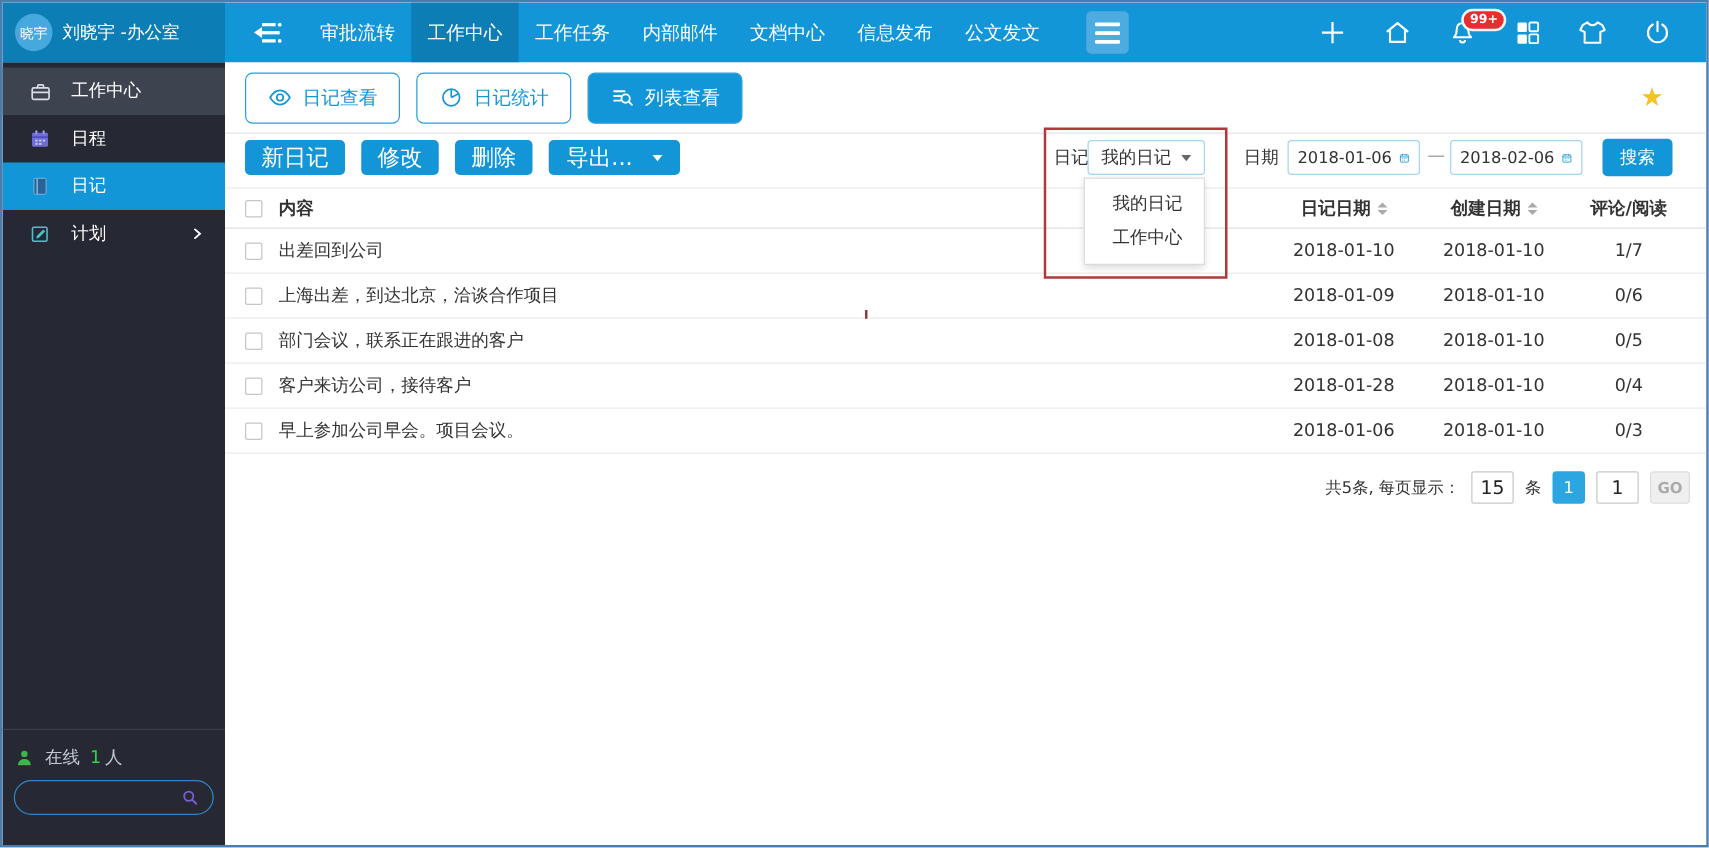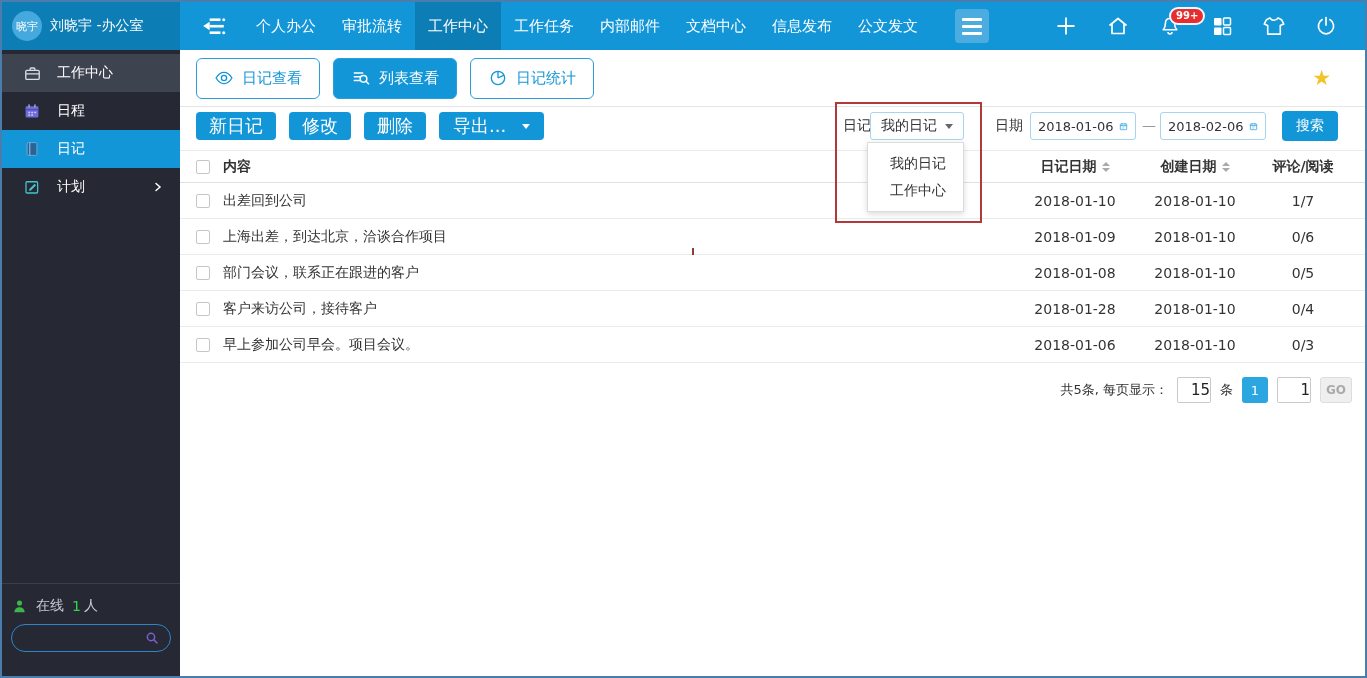--- a/index.html
+++ b/index.html
@@ -68,21 +68,21 @@
   .col-d1, .col-d2 { width:120px; text-align:center; flex:0 0 120px; display:flex; align-items:center; justify-content:center; gap:5px; }
   .col-c { width:96px; margin-right:14px; text-align:center; flex:0 0 96px; }
   .sort { display:inline-flex; flex-direction:column; gap:2px; cursor:pointer; }
   .sort i { width:0; height:0; border-left:4px solid transparent; border-right:4px solid transparent; display:block; }
   .sort .up { border-bottom:4px solid #aaa; }
   .sort .dn { border-top:4px solid #aaa; }
 
   .cursor-artifact { position:absolute; left:512px; top:198px; width:2px; height:7px; background:#8e3b3b; }
 
   .pagerow { position:absolute; top:327px; right:13px; display:flex; align-items:center; gap:9px; font-size:13px; color:#333; }
-  .pg-input { width:34px; height:26px; border:1px solid #c9c9c9; border-radius:2px; text-align:right; font-size:15px; font-family:inherit; outline:none; color:#222; }
+  .pg-input { width:34px; height:26px; border:1px solid #c9c9c9; border-radius:2px; text-align:center; font-size:15px; font-family:inherit; outline:none; color:#222; }
   .pg-cur { width:26px; height:26px; background:#2ba6e0; color:#fff; border-radius:3px; display:flex; align-items:center; justify-content:center; font-size:13px; cursor:pointer; }
   .pg-go { width:32px; height:26px; background:#efefef; border:1px solid #ddd; border-radius:3px; color:#aaa; font-size:12px; font-weight:bold; display:flex; align-items:center; justify-content:center; cursor:pointer; }
 
   svg { display:block; }
 </style>
 </head>
 <body>
 
 <div class="window">
 
@@ -95,21 +95,20 @@
       <svg width="26" height="26" viewBox="0 0 24 24">
         <polygon points="2,12 8,8 8,16" fill="#fff"></polygon>
         <rect x="8" y="11" width="13" height="2.4" fill="#fff"></rect>
         <rect x="8" y="5" width="10" height="2.4" fill="#fff"></rect>
           <circle cx="21" cy="6.2" r="1.4" fill="#fff"></circle>
         <rect x="8" y="17" width="10" height="2.4" fill="#fff"></rect>
           <circle cx="21" cy="18.2" r="1.4" fill="#fff"></circle>
       </svg>
     </div>
     <div class="mainnav">
-      <div class="nav-item">个人办公</div>
       <div class="nav-item">审批流转</div>
       <div class="nav-item active">工作中心</div>
       <div class="nav-item">工作任务</div>
       <div class="nav-item">内部邮件</div>
       <div class="nav-item">文档中心</div>
       <div class="nav-item">信息发布</div>
       <div class="nav-item">公文发文</div>
     </div>
     <div class="nav-more">
         <i></i>
@@ -231,34 +230,34 @@
   <div class="main">
 
     <div class="tabsrow">
       <div class="vtab">
         <svg width="20" height="20" viewBox="0 0 24 24" stroke="#1396d8" stroke-width="1.6" fill="none">
           <path d="M2.5 12 C5.5 7 9 5.2 12 5.2 C15 5.2 18.5 7 21.5 12 C18.5 17 15 18.8 12 18.8 C9 18.8 5.5 17 2.5 12 Z"></path>
           <circle cx="12" cy="12" r="3.1"></circle>
         </svg>
         <span>日记查看</span>
       </div>
+      <div class="vtab">
+        <svg width="20" height="20" viewBox="0 0 24 24" stroke="#1396d8" stroke-width="1.6" fill="none">
+          <circle cx="12" cy="12" r="8"></circle>
+            <path d="M12 12 V4 M12 12 L19 8.5"></path>
+        </svg>
+        <span>日记统计</span>
+      </div>
       <div class="vtab active">
         <svg width="20" height="20" viewBox="0 0 24 24" stroke="#fff" stroke-width="1.8" fill="none" stroke-linecap="round">
           <path d="M4 6 H14 M4 10.5 H10.5 M4 15 H10.5"></path>
           <circle cx="15" cy="13" r="4"></circle>
             <path d="M18 16 L21 19"></path>
         </svg>
         <span>列表查看</span>
-      </div>
-      <div class="vtab">
-        <svg width="20" height="20" viewBox="0 0 24 24" stroke="#1396d8" stroke-width="1.6" fill="none">
-          <circle cx="12" cy="12" r="8"></circle>
-            <path d="M12 12 V4 M12 12 L19 8.5"></path>
-        </svg>
-        <span>日记统计</span>
       </div>
       <span class="star">★</span>
     </div>
 
     <div class="toolbar">
       <button class="btn">新日记</button>
       <button class="btn">修改</button>
       <button class="btn">删除</button>
       <button class="btn export-btn">
         <span>导出...</span>

